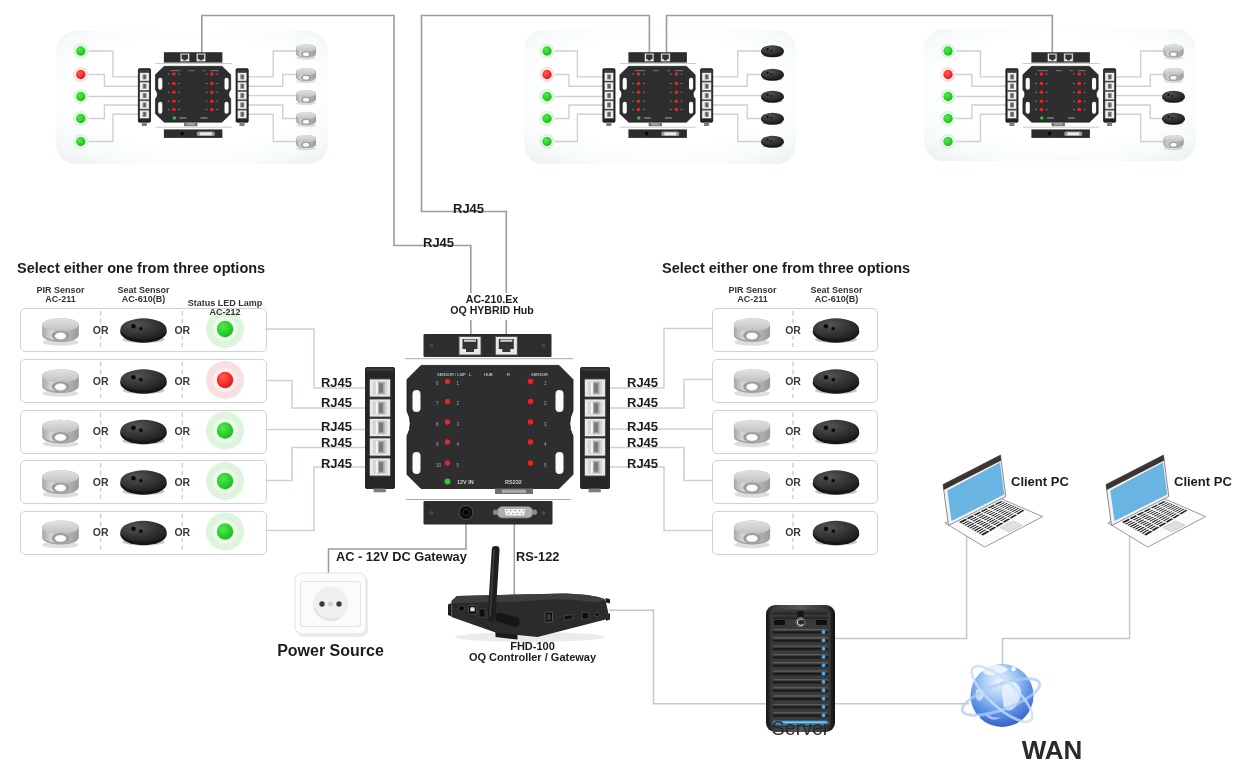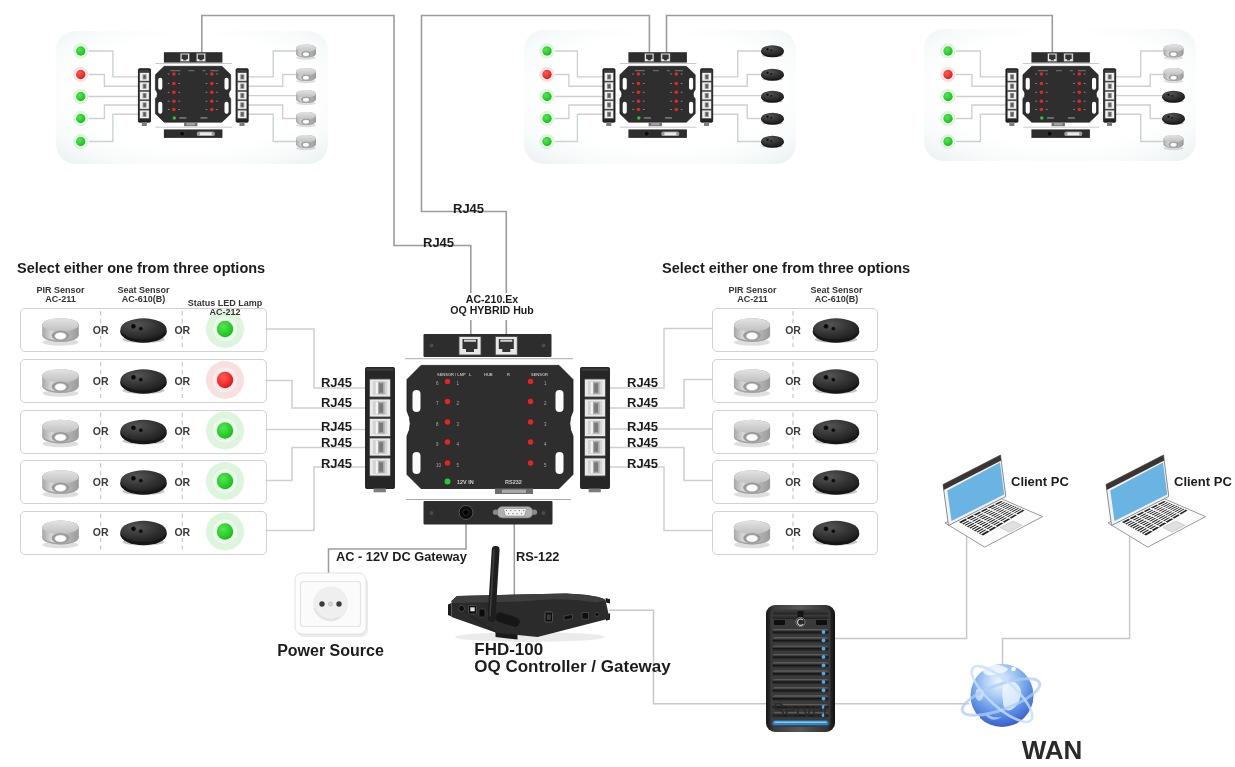--- a/index.html
+++ b/index.html
@@ -869,17 +869,17 @@
     <div style="position:absolute;left:627px;top:418.5px;font-family:'Liberation Sans',sans-serif;font-size:13px;font-weight:700;color:#1c1c1c;">RJ45</div>
     <div style="position:absolute;right:883px;top:434.5px;font-family:'Liberation Sans',sans-serif;font-size:13px;font-weight:700;color:#1c1c1c;">RJ45</div>
     <div style="position:absolute;left:627px;top:434.5px;font-family:'Liberation Sans',sans-serif;font-size:13px;font-weight:700;color:#1c1c1c;">RJ45</div>
     <div style="position:absolute;right:883px;top:456px;font-family:'Liberation Sans',sans-serif;font-size:13px;font-weight:700;color:#1c1c1c;">RJ45</div>
     <div style="position:absolute;left:627px;top:456px;font-family:'Liberation Sans',sans-serif;font-size:13px;font-weight:700;color:#1c1c1c;">RJ45</div>
     <div style="position:absolute;left:423px;top:235px;font-family:'Liberation Sans',sans-serif;font-size:13px;font-weight:700;color:#1c1c1c;">RJ45</div>
     <div style="position:absolute;left:453px;top:201px;font-family:'Liberation Sans',sans-serif;font-size:13px;font-weight:700;color:#1c1c1c;">RJ45</div>
     <div style="position:absolute;top:549.5px;font-family:&quot;Liberation Sans&quot;,sans-serif;font-size:12.8px;font-weight:700;color:#1c1c1c;white-space:nowrap;line-height:1.08;letter-spacing:0;left:336px;">AC - 12V DC Gateway</div>
     <div style="position:absolute;top:549.5px;font-family:&quot;Liberation Sans&quot;,sans-serif;font-size:12.8px;font-weight:700;color:#1c1c1c;white-space:nowrap;line-height:1.08;letter-spacing:0;left:516px;">RS-122</div>
     <div style="position:absolute;left:330.5px;top:641.5px;transform:translateX(-50%);font-family:'Liberation Sans',sans-serif;font-size:16px;font-weight:700;color:#1c1c1c;white-space:nowrap;">Power Source</div>
-    <div style="position:absolute;left:532.5px;top:640.5px;transform:translateX(-50%);text-align:left;font-family:'Liberation Sans',sans-serif;font-size:17px;font-weight:700;color:#1c1c1c;line-height:1.05;white-space:nowrap;margin-left:40px;">FHD-100<br>OQ Controller / Gateway</div>
-    <div style="position:absolute;left:800.5px;top:699px;transform:translateX(-50%);font-family:'Liberation Sans',sans-serif;font-size:19.5px;font-weight:400;color:#2a2a2a;">Server</div>
+    <div style="position:absolute;left:532.5px;top:640.5px;transform:translateX(-50%);text-align:center;font-family:'Liberation Sans',sans-serif;font-size:11px;font-weight:700;color:#1c1c1c;line-height:1.05;white-space:nowrap;">FHD-100<br>OQ Controller / Gateway</div>
+    <div style="position:absolute;left:800.5px;top:717px;transform:translateX(-50%);font-family:'Liberation Sans',sans-serif;font-size:19.5px;font-weight:400;color:#2a2a2a;">Server</div>
     <div style="position:absolute;left:1052px;top:734.5px;transform:translateX(-50%);font-family:'Liberation Sans',sans-serif;font-size:26px;font-weight:700;color:#2a2a2a;">WAN</div>
     <div style="position:absolute;top:474.5px;font-family:&quot;Liberation Sans&quot;,sans-serif;font-size:13px;font-weight:700;color:#1c1c1c;white-space:nowrap;line-height:1.08;letter-spacing:0;left:1011px;">Client PC</div>
     <div style="position:absolute;top:474.5px;font-family:&quot;Liberation Sans&quot;,sans-serif;font-size:13px;font-weight:700;color:#1c1c1c;white-space:nowrap;line-height:1.08;letter-spacing:0;left:1174px;">Client PC</div>
 </div>
 </body></html>

